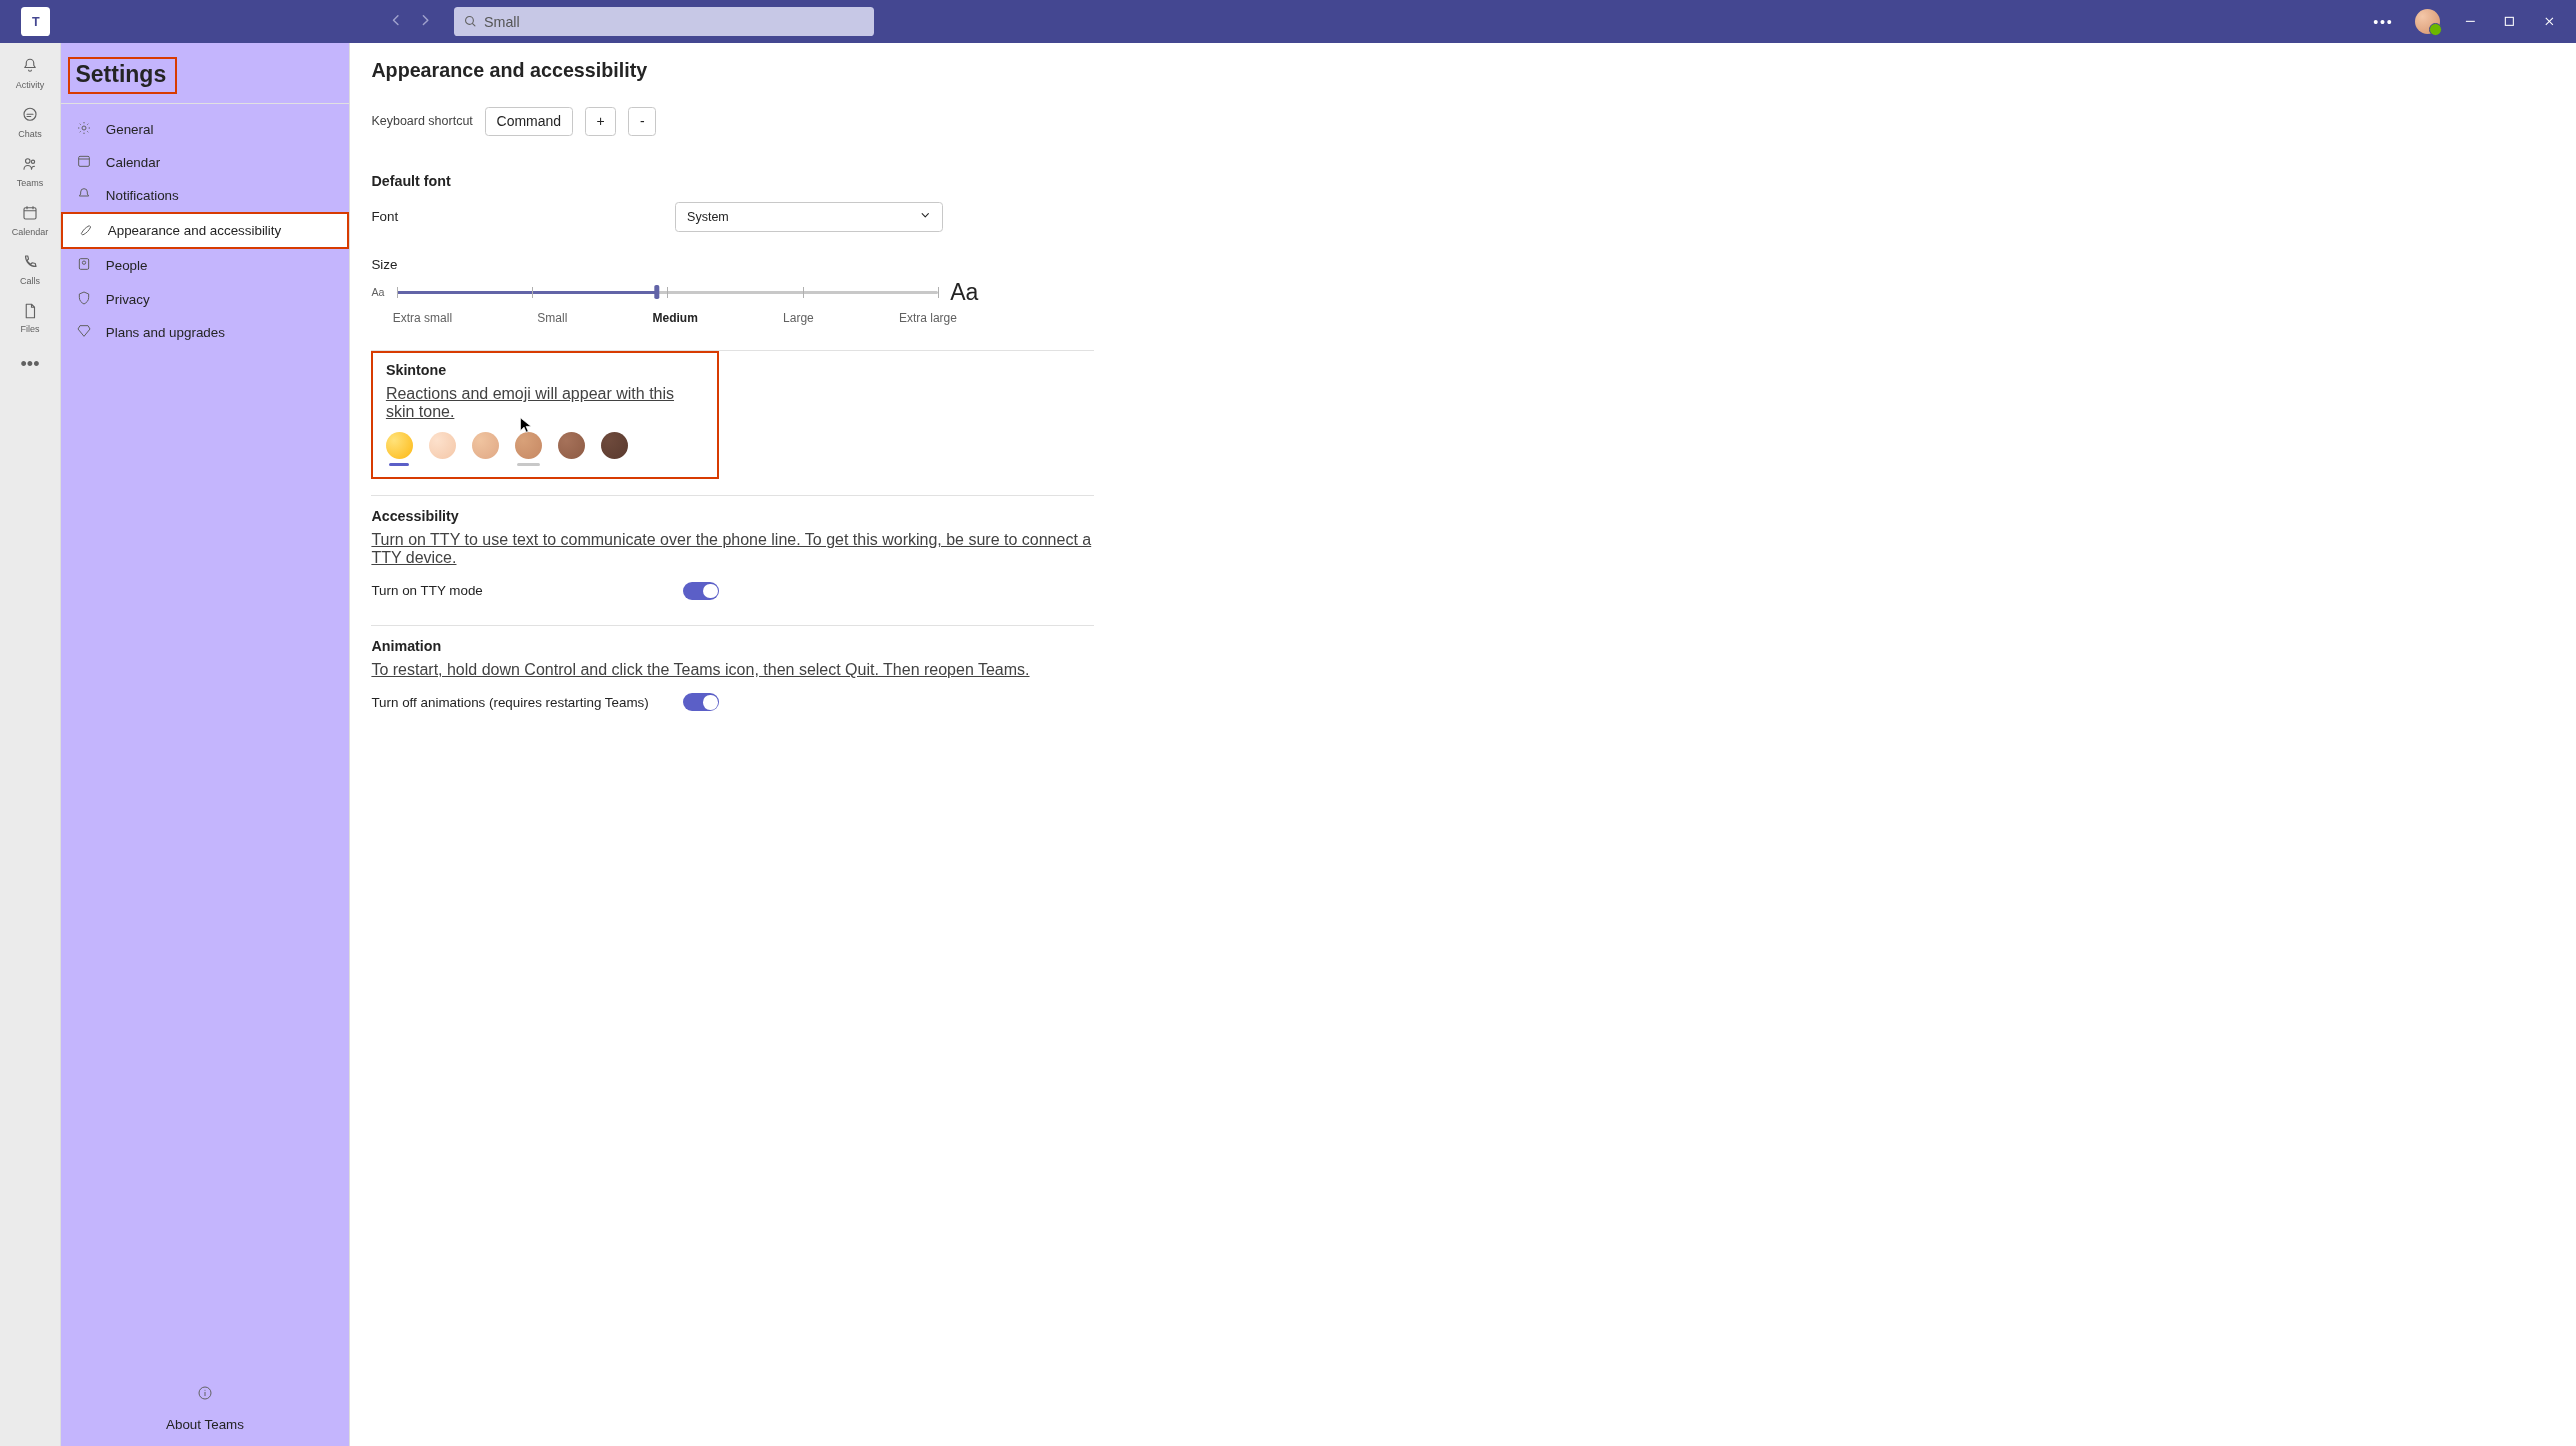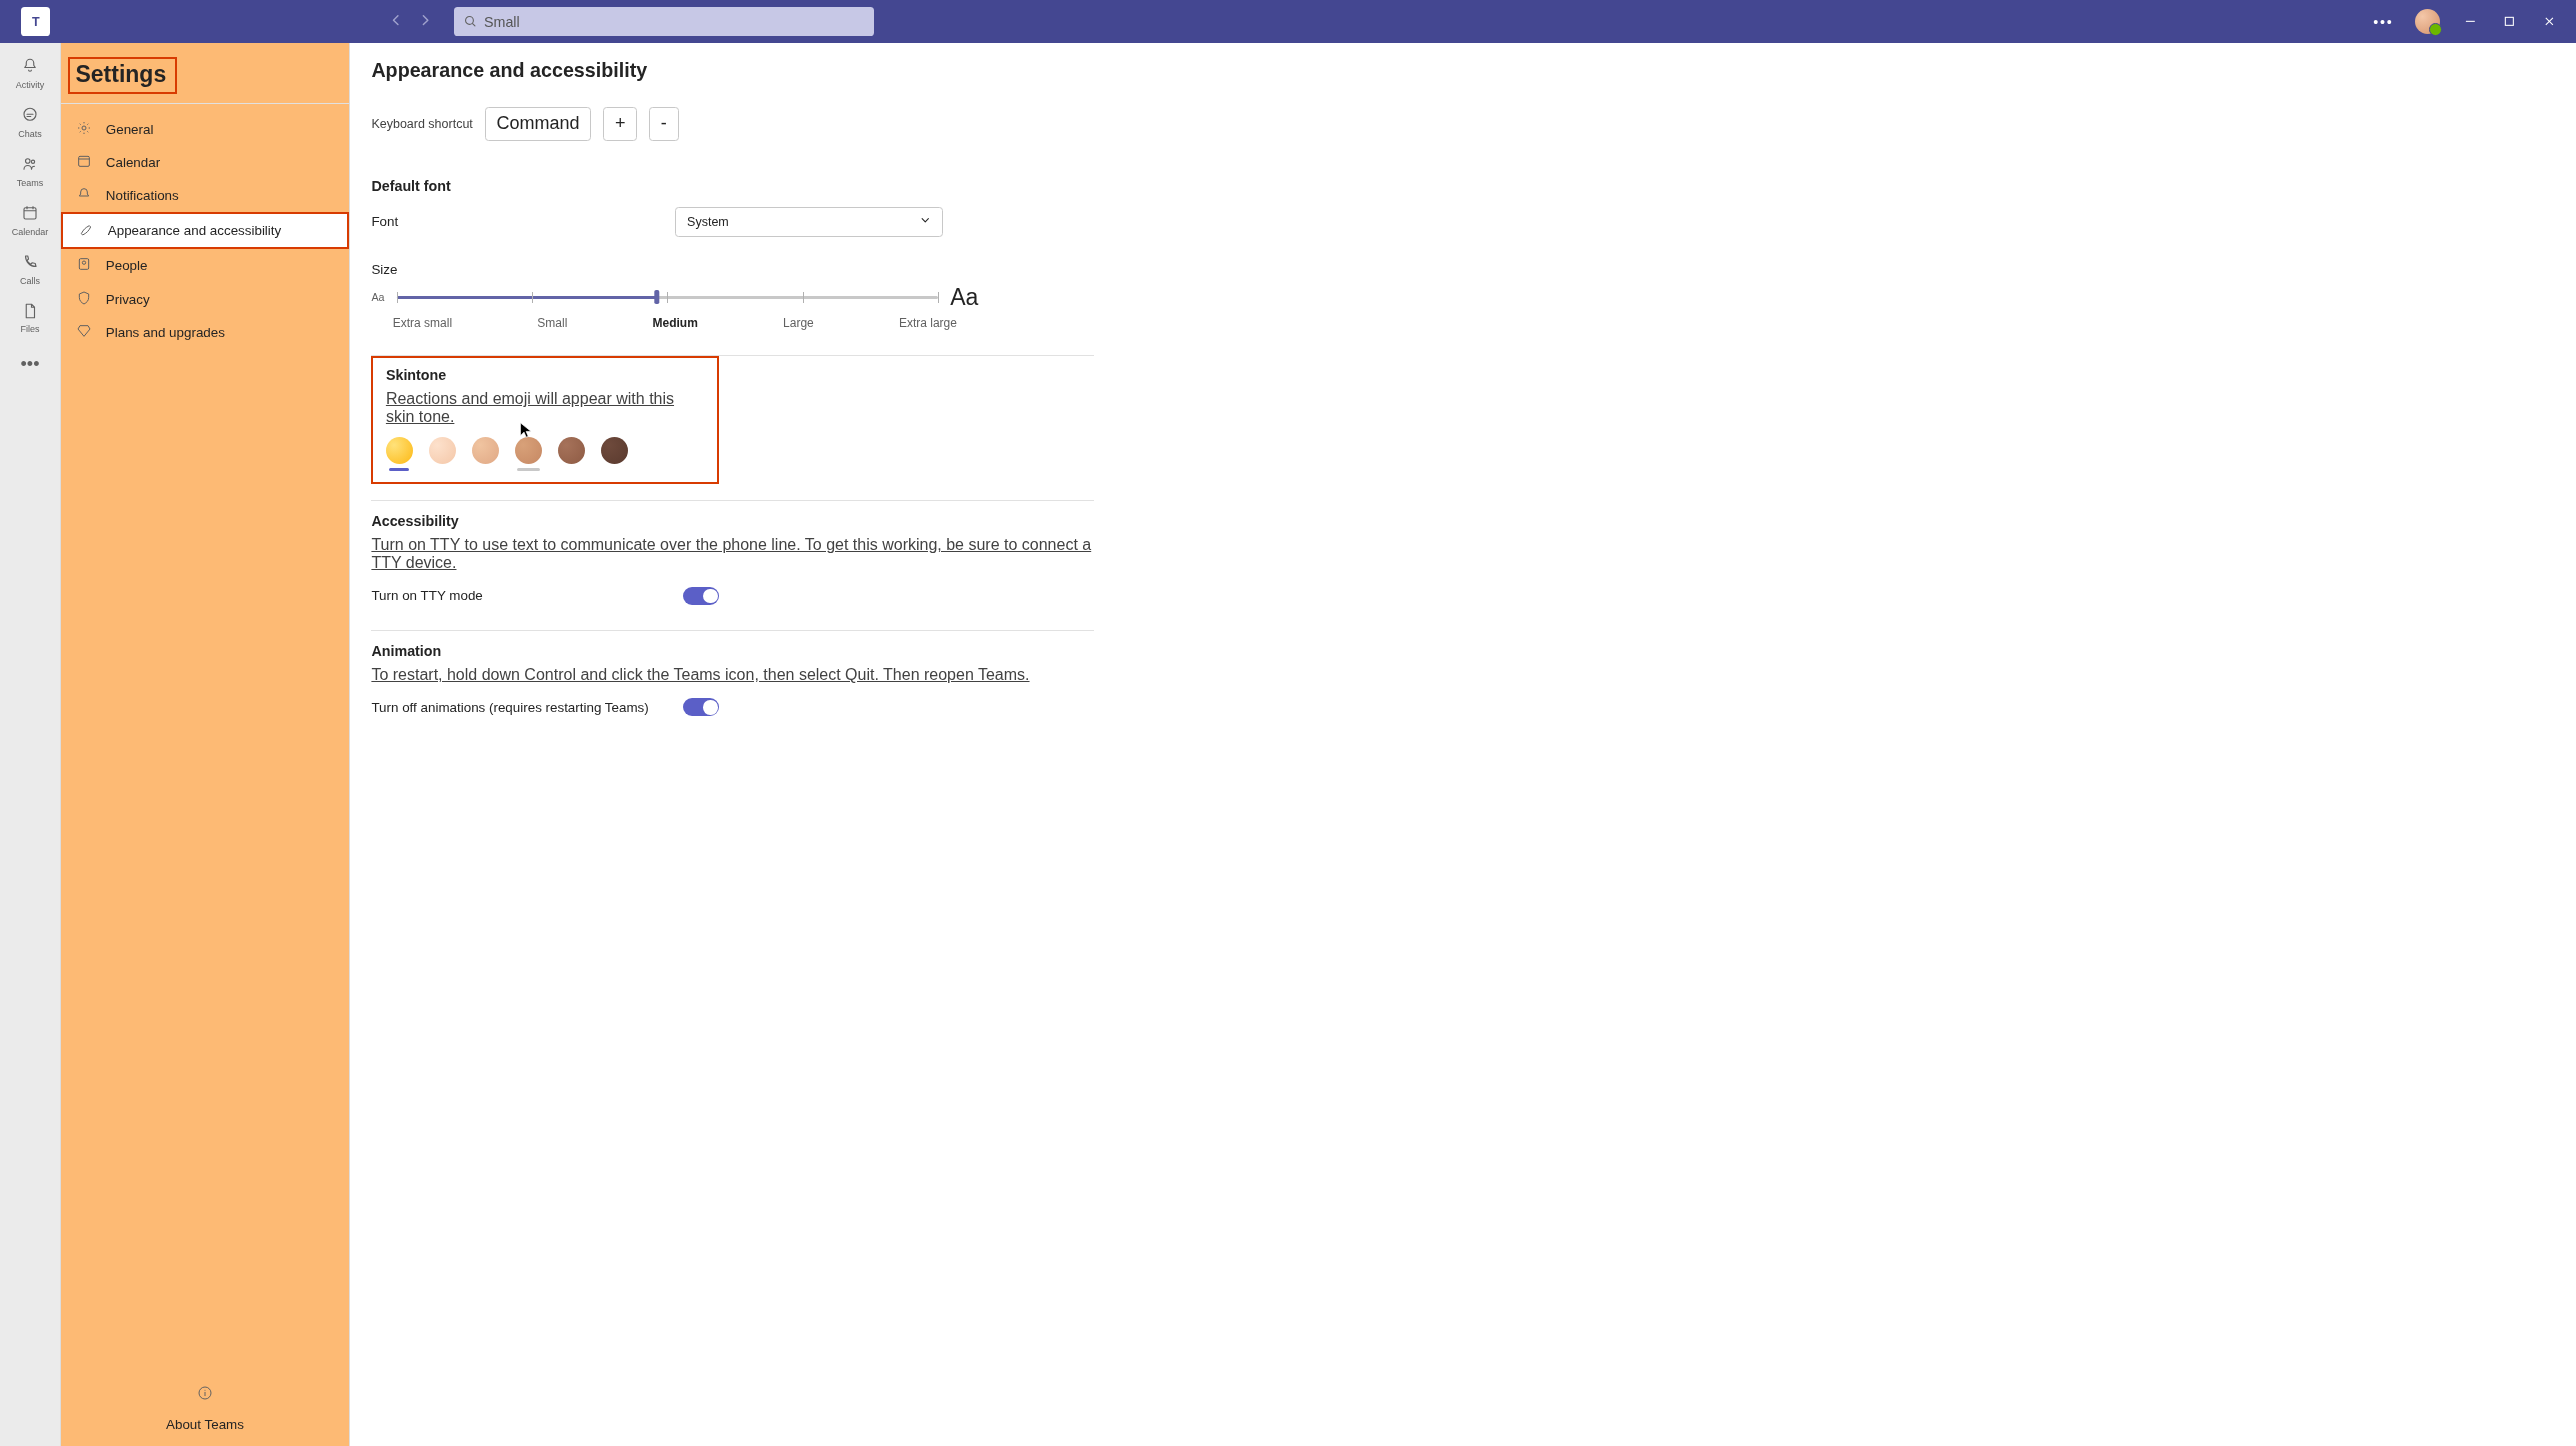--- a/index.html
+++ b/index.html
@@ -68,21 +68,21 @@
     width:54px; text-align:center;
     padding:5.4px 0; cursor:pointer; color:#616161;
     font-size:9px;
   }
   .rail-item .ico { display:block; font-size:18px; line-height:19.7px;}
   .rail-more { margin-top:9px; font-size:18px; color:#616161;}
 
   
   .settings-side {
     width: 289px;
-    background:#fdba74;
+    background:#c4b5fd;
     border-right:0.9px solid #ddd;
     display:flex;flex-direction:column;
   }
   .settings-title-wrap {
     padding: 14.3px 7.1px 9px 7.1px;
   }
   .settings-title {
     display:inline-block;
     font-size:23px; font-weight:700; color:#242424;
     border:2.7px solid #d83b01; padding: 1.8px 9px 3.6px 5.4px;
@@ -108,21 +108,21 @@
   .content {
     flex:1; background:#fff; overflow:auto;
     padding: 16px 36px 36px 21.4px;
     color:#242424;
   }
   .content h1 { font-size:19.7px; font-weight:700; margin-bottom:25px;}
   .row { display:flex; align-items:center; gap:12px; margin-bottom:25px;}
   .kbd-label { font-size:12.5px; color:#424242;}
   .kbd {
     border:0.9px solid #c8c8c8; border-radius:3.6px;
-    padding:5.4px 10.7px; font-size:18px; background:#fff;
+    padding:5.4px 10.7px; font-size:14px; background:#fff;
     min-width:27px; text-align:center;
   }
 
   .section-title { font-size:14.3px; font-weight:700; margin-bottom:7.1px;}
   .section-desc { font-size:16px; color:#424242; margin-bottom:12.5px;text-decoration:underline;}
   .section-block { padding: 12.5px 0 21.4px 0; max-width:723px;}
   .divider-h { height:0.9px; background:#e1e1e1; margin: 3.6px 0 0 0; max-width:723px;}
 
   .font-row { display:flex; align-items:center; justify-content:space-between; max-width:572px; margin-top:12.5px;}
   .font-label { font-size:13.4px;}

